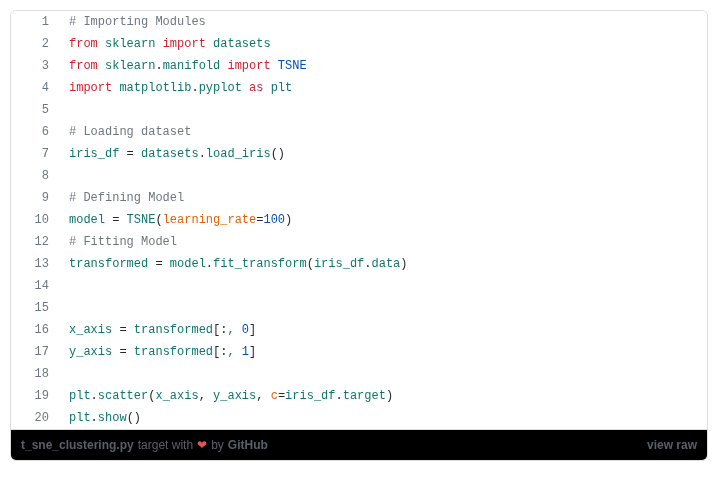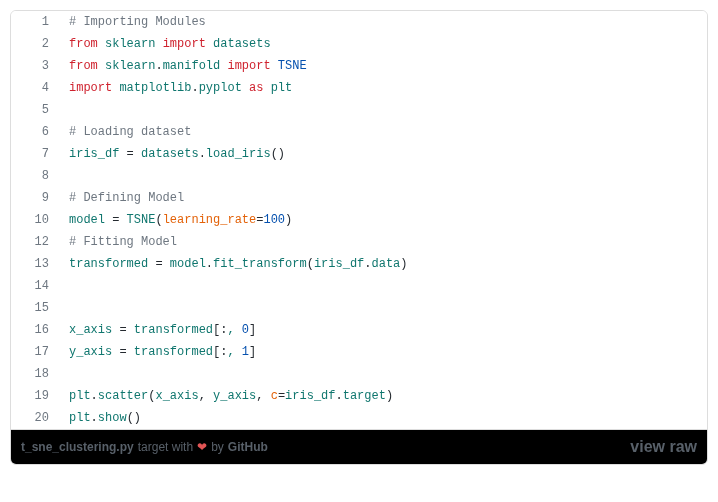--- a/index.html
+++ b/index.html
@@ -65,21 +65,21 @@
     font-weight: 600;
   }
   .footer .left {
     display: flex;
     align-items: center;
     gap: 4px;
   }
   .heart { color: #e25555; }
   .viewraw {
     color: #586069;
-    font-size: 16px;
+    font-size: 12px;
   }
 </style>
 </head>
 <body>
 
 <div class="gist">
   <div class="code-area" id="code-area">
       <div class="line">
         <div class="lineno">1</div>
         <div class="code"><span class="c"># Importing Modules</span></div>

